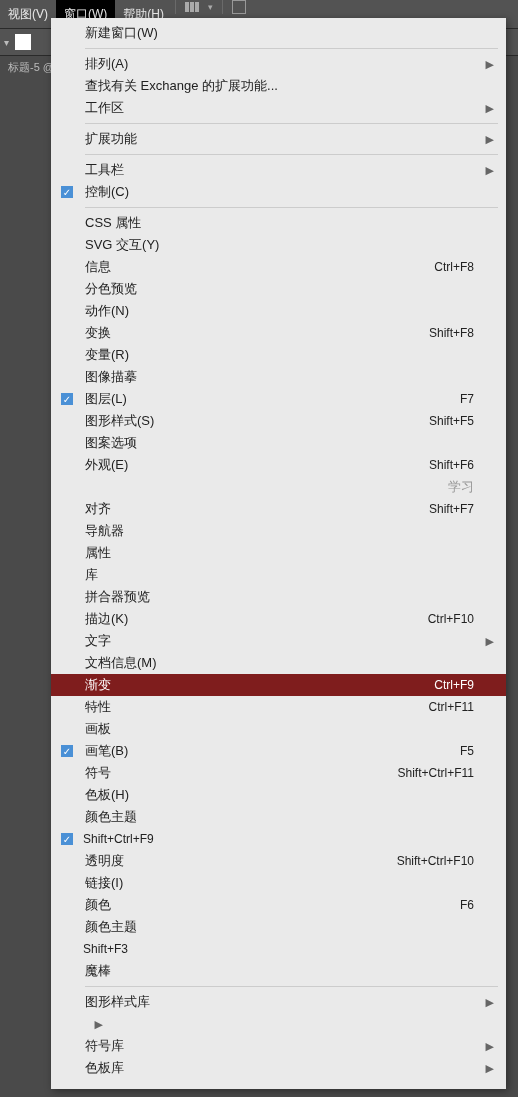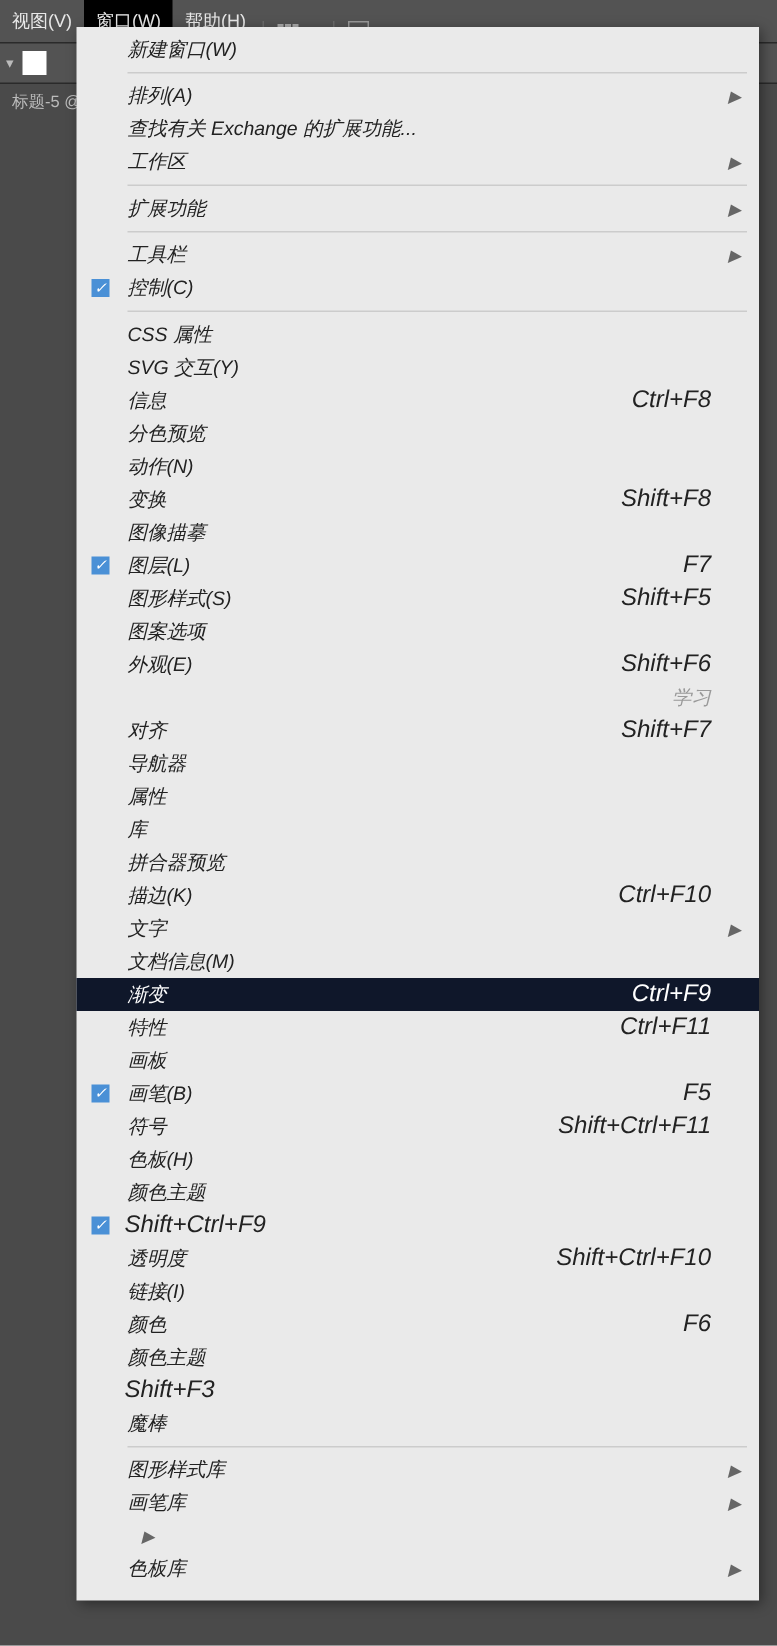--- a/index.html
+++ b/index.html
@@ -10,21 +10,21 @@
       width: 518px;
       height: 1097px;
       overflow: hidden;
       color: #e8e8e8;
       position: relative;
     }
     .menubar {
       height: 28px;
       background: #535353;
       display: flex;
-      align-items: flex-end;
+      align-items: flex-start;
       font-size: 12px;
       color: #e8e8e8;
     }
     .menubar-item {
       padding: 0 8px;
       height: 100%;
       display: flex;
       align-items: center;
     }
     .menubar-item.active {
@@ -62,52 +62,51 @@
     }
     .dropdown {
       position: absolute;
       left: 51px;
       top: 18px;
       width: 455px;
       background: #eaeaea;
       color: #222;
       box-shadow: 2px 2px 8px rgba(0,0,0,0.4);
       padding: 4px 0 10px 0;
-      font-style: italic;
     }
     .menuitem {
       display: flex;
       align-items: center;
       height: 22px;
       padding-right: 12px;
       cursor: default;
     }
     .menuitem.highlighted {
-      background: #0f172a;
+      background: #7f1d1d;
       color: #fff;
     }
     .menuitem.disabled {
       color: #999;
       text-align: right;
     }
     .check-col {
       width: 32px;
       display: flex;
       justify-content: center;
       align-items: center;
       flex-shrink: 0;
     }
     .label-col {
       flex: 1;
       padding-left: 2px;
       white-space: nowrap;
     }
     .accel-col {
       padding-right: 6px;
-      font-size: 16px;
+      font-size: 12px;
     }
     .arrow-col {
       width: 14px;
       text-align: right;
       font-size: 11px;
       color: #666;
     }
     .menuitem.highlighted .arrow-col { color: #fff; }
     .separator {
       height: 1px;
@@ -245,20 +244,26 @@
       <div class="arrow-col"></div>
     </div>
     <div class="menuitem">
       <div class="check-col"></div>
       <div class="label-col">变换</div>
       <div class="accel-col">Shift+F8</div>
       <div class="arrow-col"></div>
     </div>
     <div class="menuitem">
       <div class="check-col"></div>
+      <div class="label-col">变量(R)</div>
+      <div class="accel-col"></div>
+      <div class="arrow-col"></div>
+    </div>
+    <div class="menuitem">
+      <div class="check-col"></div>
       <div class="label-col">图像描摹</div>
       <div class="accel-col"></div>
       <div class="arrow-col"></div>
     </div>
     <div class="menuitem">
       <div class="check-col">
         <div class="chk">✓</div>
       </div>
       <div class="label-col">图层(L)</div>
       <div class="accel-col">F7</div>
@@ -424,26 +429,26 @@
     </div>
     <div class="separator"></div>
     <div class="menuitem">
       <div class="check-col"></div>
       <div class="label-col">图形样式库</div>
       <div class="accel-col"></div>
       <div class="arrow-col">▶</div>
     </div>
     <div class="menuitem">
       <div class="check-col"></div>
-      <div class="label-col">画笔库</div>
-      <div class="accel-col"></div>
-      <div class="arrow-col">▶</div>
-    </div>
-    <div class="menuitem">
-      <div class="check-col"></div>
+      <div class="accel-col"></div>
+      <div class="arrow-col">▶</div>
+    </div>
+    <div class="menuitem">
+      <div class="check-col"></div>
+      <div class="label-col">符号库</div>
       <div class="accel-col"></div>
       <div class="arrow-col">▶</div>
     </div>
     <div class="menuitem">
       <div class="check-col"></div>
       <div class="label-col">色板库</div>
       <div class="accel-col"></div>
       <div class="arrow-col">▶</div>
     </div>
   </div>

